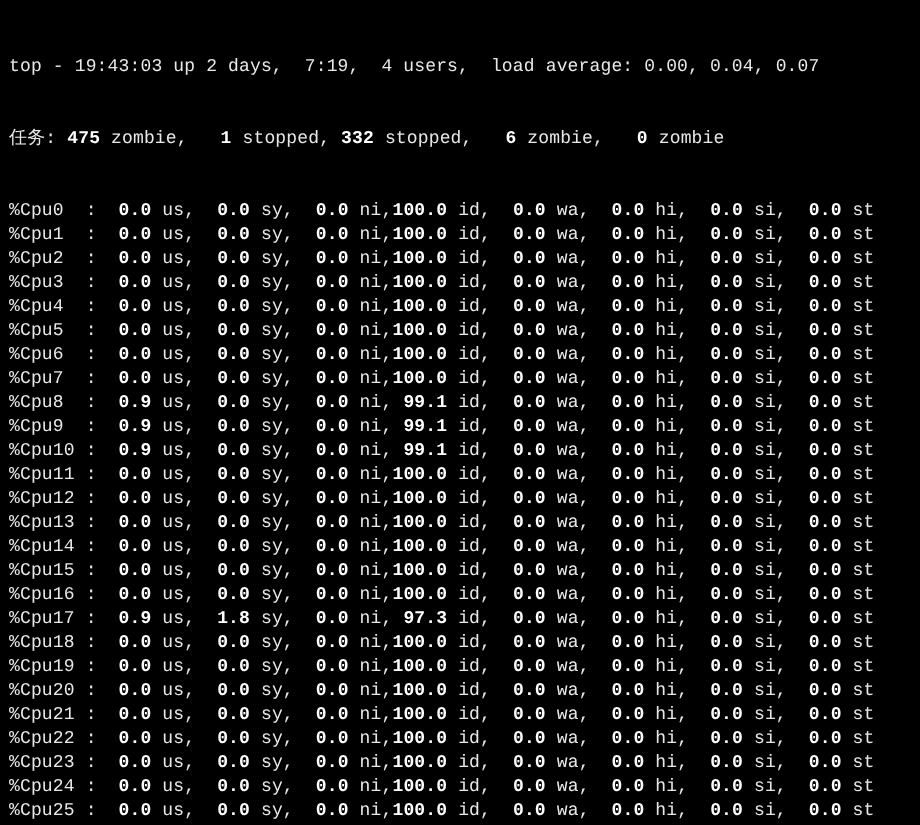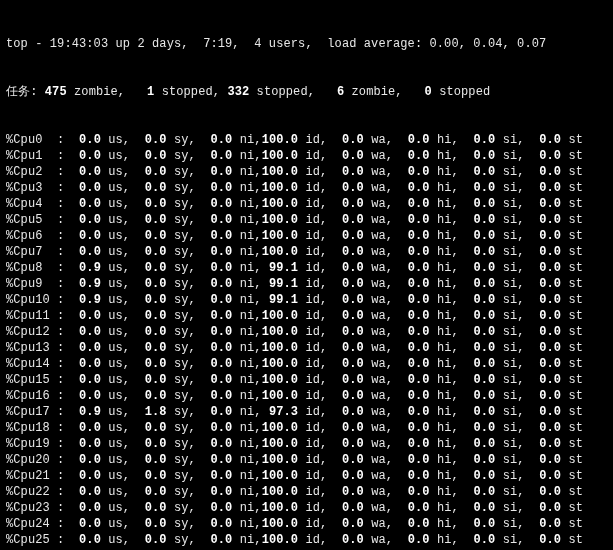--- a/index.html
+++ b/index.html
@@ -21,17 +21,17 @@
     letter-spacing: 0.1px;
   }
   .b { font-weight: 700; color: #fff; }
   .row { display: block; font-family: Liberation Mono, monospace; }
 </style>
 </head>
 <body>
 
 <div id="terminal">
   <span class="row"><span>top - </span><span>19:43:03</span><span> up 2 days,  7:19,  </span><span>4 users</span><span>,  load average: </span><span>0.00, 0.04, 0.07</span></span>
-  <span class="row"><span>任务:</span><span class="b"> 475 </span><span>zombie,   </span><span class="b">1 </span><span>stopped, </span><span class="b">332 </span><span>stopped,   </span><span class="b">6 </span><span>zombie,   </span><span class="b">0 </span><span>stopped</span></span>
+  <span class="row"><span>任务:</span><span class="b"> 475 </span><span>zombie,   </span><span class="b">1 </span><span>stopped, </span><span class="b">332 </span><span>stopped,   </span><span class="b">6 </span><span>zombie,   </span><span class="b">0 </span><span>zombie</span></span>
   <div id="cpu-lines"><span class="row"><span>%Cpu0  :</span><span class="b">  0.0</span><span> us,</span><span class="b">  0.0</span><span> sy,</span><span class="b">  0.0</span><span> ni,</span><span class="b">100.0</span><span> id,</span><span class="b">  0.0</span><span> wa,</span><span class="b">  0.0</span><span> hi,</span><span class="b">  0.0</span><span> si,</span><span class="b">  0.0</span><span> st</span></span><span class="row"><span>%Cpu1  :</span><span class="b">  0.0</span><span> us,</span><span class="b">  0.0</span><span> sy,</span><span class="b">  0.0</span><span> ni,</span><span class="b">100.0</span><span> id,</span><span class="b">  0.0</span><span> wa,</span><span class="b">  0.0</span><span> hi,</span><span class="b">  0.0</span><span> si,</span><span class="b">  0.0</span><span> st</span></span><span class="row"><span>%Cpu2  :</span><span class="b">  0.0</span><span> us,</span><span class="b">  0.0</span><span> sy,</span><span class="b">  0.0</span><span> ni,</span><span class="b">100.0</span><span> id,</span><span class="b">  0.0</span><span> wa,</span><span class="b">  0.0</span><span> hi,</span><span class="b">  0.0</span><span> si,</span><span class="b">  0.0</span><span> st</span></span><span class="row"><span>%Cpu3  :</span><span class="b">  0.0</span><span> us,</span><span class="b">  0.0</span><span> sy,</span><span class="b">  0.0</span><span> ni,</span><span class="b">100.0</span><span> id,</span><span class="b">  0.0</span><span> wa,</span><span class="b">  0.0</span><span> hi,</span><span class="b">  0.0</span><span> si,</span><span class="b">  0.0</span><span> st</span></span><span class="row"><span>%Cpu4  :</span><span class="b">  0.0</span><span> us,</span><span class="b">  0.0</span><span> sy,</span><span class="b">  0.0</span><span> ni,</span><span class="b">100.0</span><span> id,</span><span class="b">  0.0</span><span> wa,</span><span class="b">  0.0</span><span> hi,</span><span class="b">  0.0</span><span> si,</span><span class="b">  0.0</span><span> st</span></span><span class="row"><span>%Cpu5  :</span><span class="b">  0.0</span><span> us,</span><span class="b">  0.0</span><span> sy,</span><span class="b">  0.0</span><span> ni,</span><span class="b">100.0</span><span> id,</span><span class="b">  0.0</span><span> wa,</span><span class="b">  0.0</span><span> hi,</span><span class="b">  0.0</span><span> si,</span><span class="b">  0.0</span><span> st</span></span><span class="row"><span>%Cpu6  :</span><span class="b">  0.0</span><span> us,</span><span class="b">  0.0</span><span> sy,</span><span class="b">  0.0</span><span> ni,</span><span class="b">100.0</span><span> id,</span><span class="b">  0.0</span><span> wa,</span><span class="b">  0.0</span><span> hi,</span><span class="b">  0.0</span><span> si,</span><span class="b">  0.0</span><span> st</span></span><span class="row"><span>%Cpu7  :</span><span class="b">  0.0</span><span> us,</span><span class="b">  0.0</span><span> sy,</span><span class="b">  0.0</span><span> ni,</span><span class="b">100.0</span><span> id,</span><span class="b">  0.0</span><span> wa,</span><span class="b">  0.0</span><span> hi,</span><span class="b">  0.0</span><span> si,</span><span class="b">  0.0</span><span> st</span></span><span class="row"><span>%Cpu8  :</span><span class="b">  0.9</span><span> us,</span><span class="b">  0.0</span><span> sy,</span><span class="b">  0.0</span><span> ni,</span><span class="b"> 99.1</span><span> id,</span><span class="b">  0.0</span><span> wa,</span><span class="b">  0.0</span><span> hi,</span><span class="b">  0.0</span><span> si,</span><span class="b">  0.0</span><span> st</span></span><span class="row"><span>%Cpu9  :</span><span class="b">  0.9</span><span> us,</span><span class="b">  0.0</span><span> sy,</span><span class="b">  0.0</span><span> ni,</span><span class="b"> 99.1</span><span> id,</span><span class="b">  0.0</span><span> wa,</span><span class="b">  0.0</span><span> hi,</span><span class="b">  0.0</span><span> si,</span><span class="b">  0.0</span><span> st</span></span><span class="row"><span>%Cpu10 :</span><span class="b">  0.9</span><span> us,</span><span class="b">  0.0</span><span> sy,</span><span class="b">  0.0</span><span> ni,</span><span class="b"> 99.1</span><span> id,</span><span class="b">  0.0</span><span> wa,</span><span class="b">  0.0</span><span> hi,</span><span class="b">  0.0</span><span> si,</span><span class="b">  0.0</span><span> st</span></span><span class="row"><span>%Cpu11 :</span><span class="b">  0.0</span><span> us,</span><span class="b">  0.0</span><span> sy,</span><span class="b">  0.0</span><span> ni,</span><span class="b">100.0</span><span> id,</span><span class="b">  0.0</span><span> wa,</span><span class="b">  0.0</span><span> hi,</span><span class="b">  0.0</span><span> si,</span><span class="b">  0.0</span><span> st</span></span><span class="row"><span>%Cpu12 :</span><span class="b">  0.0</span><span> us,</span><span class="b">  0.0</span><span> sy,</span><span class="b">  0.0</span><span> ni,</span><span class="b">100.0</span><span> id,</span><span class="b">  0.0</span><span> wa,</span><span class="b">  0.0</span><span> hi,</span><span class="b">  0.0</span><span> si,</span><span class="b">  0.0</span><span> st</span></span><span class="row"><span>%Cpu13 :</span><span class="b">  0.0</span><span> us,</span><span class="b">  0.0</span><span> sy,</span><span class="b">  0.0</span><span> ni,</span><span class="b">100.0</span><span> id,</span><span class="b">  0.0</span><span> wa,</span><span class="b">  0.0</span><span> hi,</span><span class="b">  0.0</span><span> si,</span><span class="b">  0.0</span><span> st</span></span><span class="row"><span>%Cpu14 :</span><span class="b">  0.0</span><span> us,</span><span class="b">  0.0</span><span> sy,</span><span class="b">  0.0</span><span> ni,</span><span class="b">100.0</span><span> id,</span><span class="b">  0.0</span><span> wa,</span><span class="b">  0.0</span><span> hi,</span><span class="b">  0.0</span><span> si,</span><span class="b">  0.0</span><span> st</span></span><span class="row"><span>%Cpu15 :</span><span class="b">  0.0</span><span> us,</span><span class="b">  0.0</span><span> sy,</span><span class="b">  0.0</span><span> ni,</span><span class="b">100.0</span><span> id,</span><span class="b">  0.0</span><span> wa,</span><span class="b">  0.0</span><span> hi,</span><span class="b">  0.0</span><span> si,</span><span class="b">  0.0</span><span> st</span></span><span class="row"><span>%Cpu16 :</span><span class="b">  0.0</span><span> us,</span><span class="b">  0.0</span><span> sy,</span><span class="b">  0.0</span><span> ni,</span><span class="b">100.0</span><span> id,</span><span class="b">  0.0</span><span> wa,</span><span class="b">  0.0</span><span> hi,</span><span class="b">  0.0</span><span> si,</span><span class="b">  0.0</span><span> st</span></span><span class="row"><span>%Cpu17 :</span><span class="b">  0.9</span><span> us,</span><span class="b">  1.8</span><span> sy,</span><span class="b">  0.0</span><span> ni,</span><span class="b"> 97.3</span><span> id,</span><span class="b">  0.0</span><span> wa,</span><span class="b">  0.0</span><span> hi,</span><span class="b">  0.0</span><span> si,</span><span class="b">  0.0</span><span> st</span></span><span class="row"><span>%Cpu18 :</span><span class="b">  0.0</span><span> us,</span><span class="b">  0.0</span><span> sy,</span><span class="b">  0.0</span><span> ni,</span><span class="b">100.0</span><span> id,</span><span class="b">  0.0</span><span> wa,</span><span class="b">  0.0</span><span> hi,</span><span class="b">  0.0</span><span> si,</span><span class="b">  0.0</span><span> st</span></span><span class="row"><span>%Cpu19 :</span><span class="b">  0.0</span><span> us,</span><span class="b">  0.0</span><span> sy,</span><span class="b">  0.0</span><span> ni,</span><span class="b">100.0</span><span> id,</span><span class="b">  0.0</span><span> wa,</span><span class="b">  0.0</span><span> hi,</span><span class="b">  0.0</span><span> si,</span><span class="b">  0.0</span><span> st</span></span><span class="row"><span>%Cpu20 :</span><span class="b">  0.0</span><span> us,</span><span class="b">  0.0</span><span> sy,</span><span class="b">  0.0</span><span> ni,</span><span class="b">100.0</span><span> id,</span><span class="b">  0.0</span><span> wa,</span><span class="b">  0.0</span><span> hi,</span><span class="b">  0.0</span><span> si,</span><span class="b">  0.0</span><span> st</span></span><span class="row"><span>%Cpu21 :</span><span class="b">  0.0</span><span> us,</span><span class="b">  0.0</span><span> sy,</span><span class="b">  0.0</span><span> ni,</span><span class="b">100.0</span><span> id,</span><span class="b">  0.0</span><span> wa,</span><span class="b">  0.0</span><span> hi,</span><span class="b">  0.0</span><span> si,</span><span class="b">  0.0</span><span> st</span></span><span class="row"><span>%Cpu22 :</span><span class="b">  0.0</span><span> us,</span><span class="b">  0.0</span><span> sy,</span><span class="b">  0.0</span><span> ni,</span><span class="b">100.0</span><span> id,</span><span class="b">  0.0</span><span> wa,</span><span class="b">  0.0</span><span> hi,</span><span class="b">  0.0</span><span> si,</span><span class="b">  0.0</span><span> st</span></span><span class="row"><span>%Cpu23 :</span><span class="b">  0.0</span><span> us,</span><span class="b">  0.0</span><span> sy,</span><span class="b">  0.0</span><span> ni,</span><span class="b">100.0</span><span> id,</span><span class="b">  0.0</span><span> wa,</span><span class="b">  0.0</span><span> hi,</span><span class="b">  0.0</span><span> si,</span><span class="b">  0.0</span><span> st</span></span><span class="row"><span>%Cpu24 :</span><span class="b">  0.0</span><span> us,</span><span class="b">  0.0</span><span> sy,</span><span class="b">  0.0</span><span> ni,</span><span class="b">100.0</span><span> id,</span><span class="b">  0.0</span><span> wa,</span><span class="b">  0.0</span><span> hi,</span><span class="b">  0.0</span><span> si,</span><span class="b">  0.0</span><span> st</span></span><span class="row"><span>%Cpu25 :</span><span class="b">  0.0</span><span> us,</span><span class="b">  0.0</span><span> sy,</span><span class="b">  0.0</span><span> ni,</span><span class="b">100.0</span><span> id,</span><span class="b">  0.0</span><span> wa,</span><span class="b">  0.0</span><span> hi,</span><span class="b">  0.0</span><span> si,</span><span class="b">  0.0</span><span> st</span></span><span class="row"><span>%Cpu26 :</span><span class="b">  0.9</span><span> us,</span><span class="b">  0.0</span><span> sy,</span><span class="b">  0.0</span><span> ni,</span><span class="b"> 99.1</span><span> id,</span><span class="b">  0.0</span><span> wa,</span><span class="b">  0.0</span><span> hi,</span><span class="b">  0.0</span><span> si,</span><span class="b">  0.0</span><span> st</span></span></div>
   
   
 </div>
 
 </body></html>

